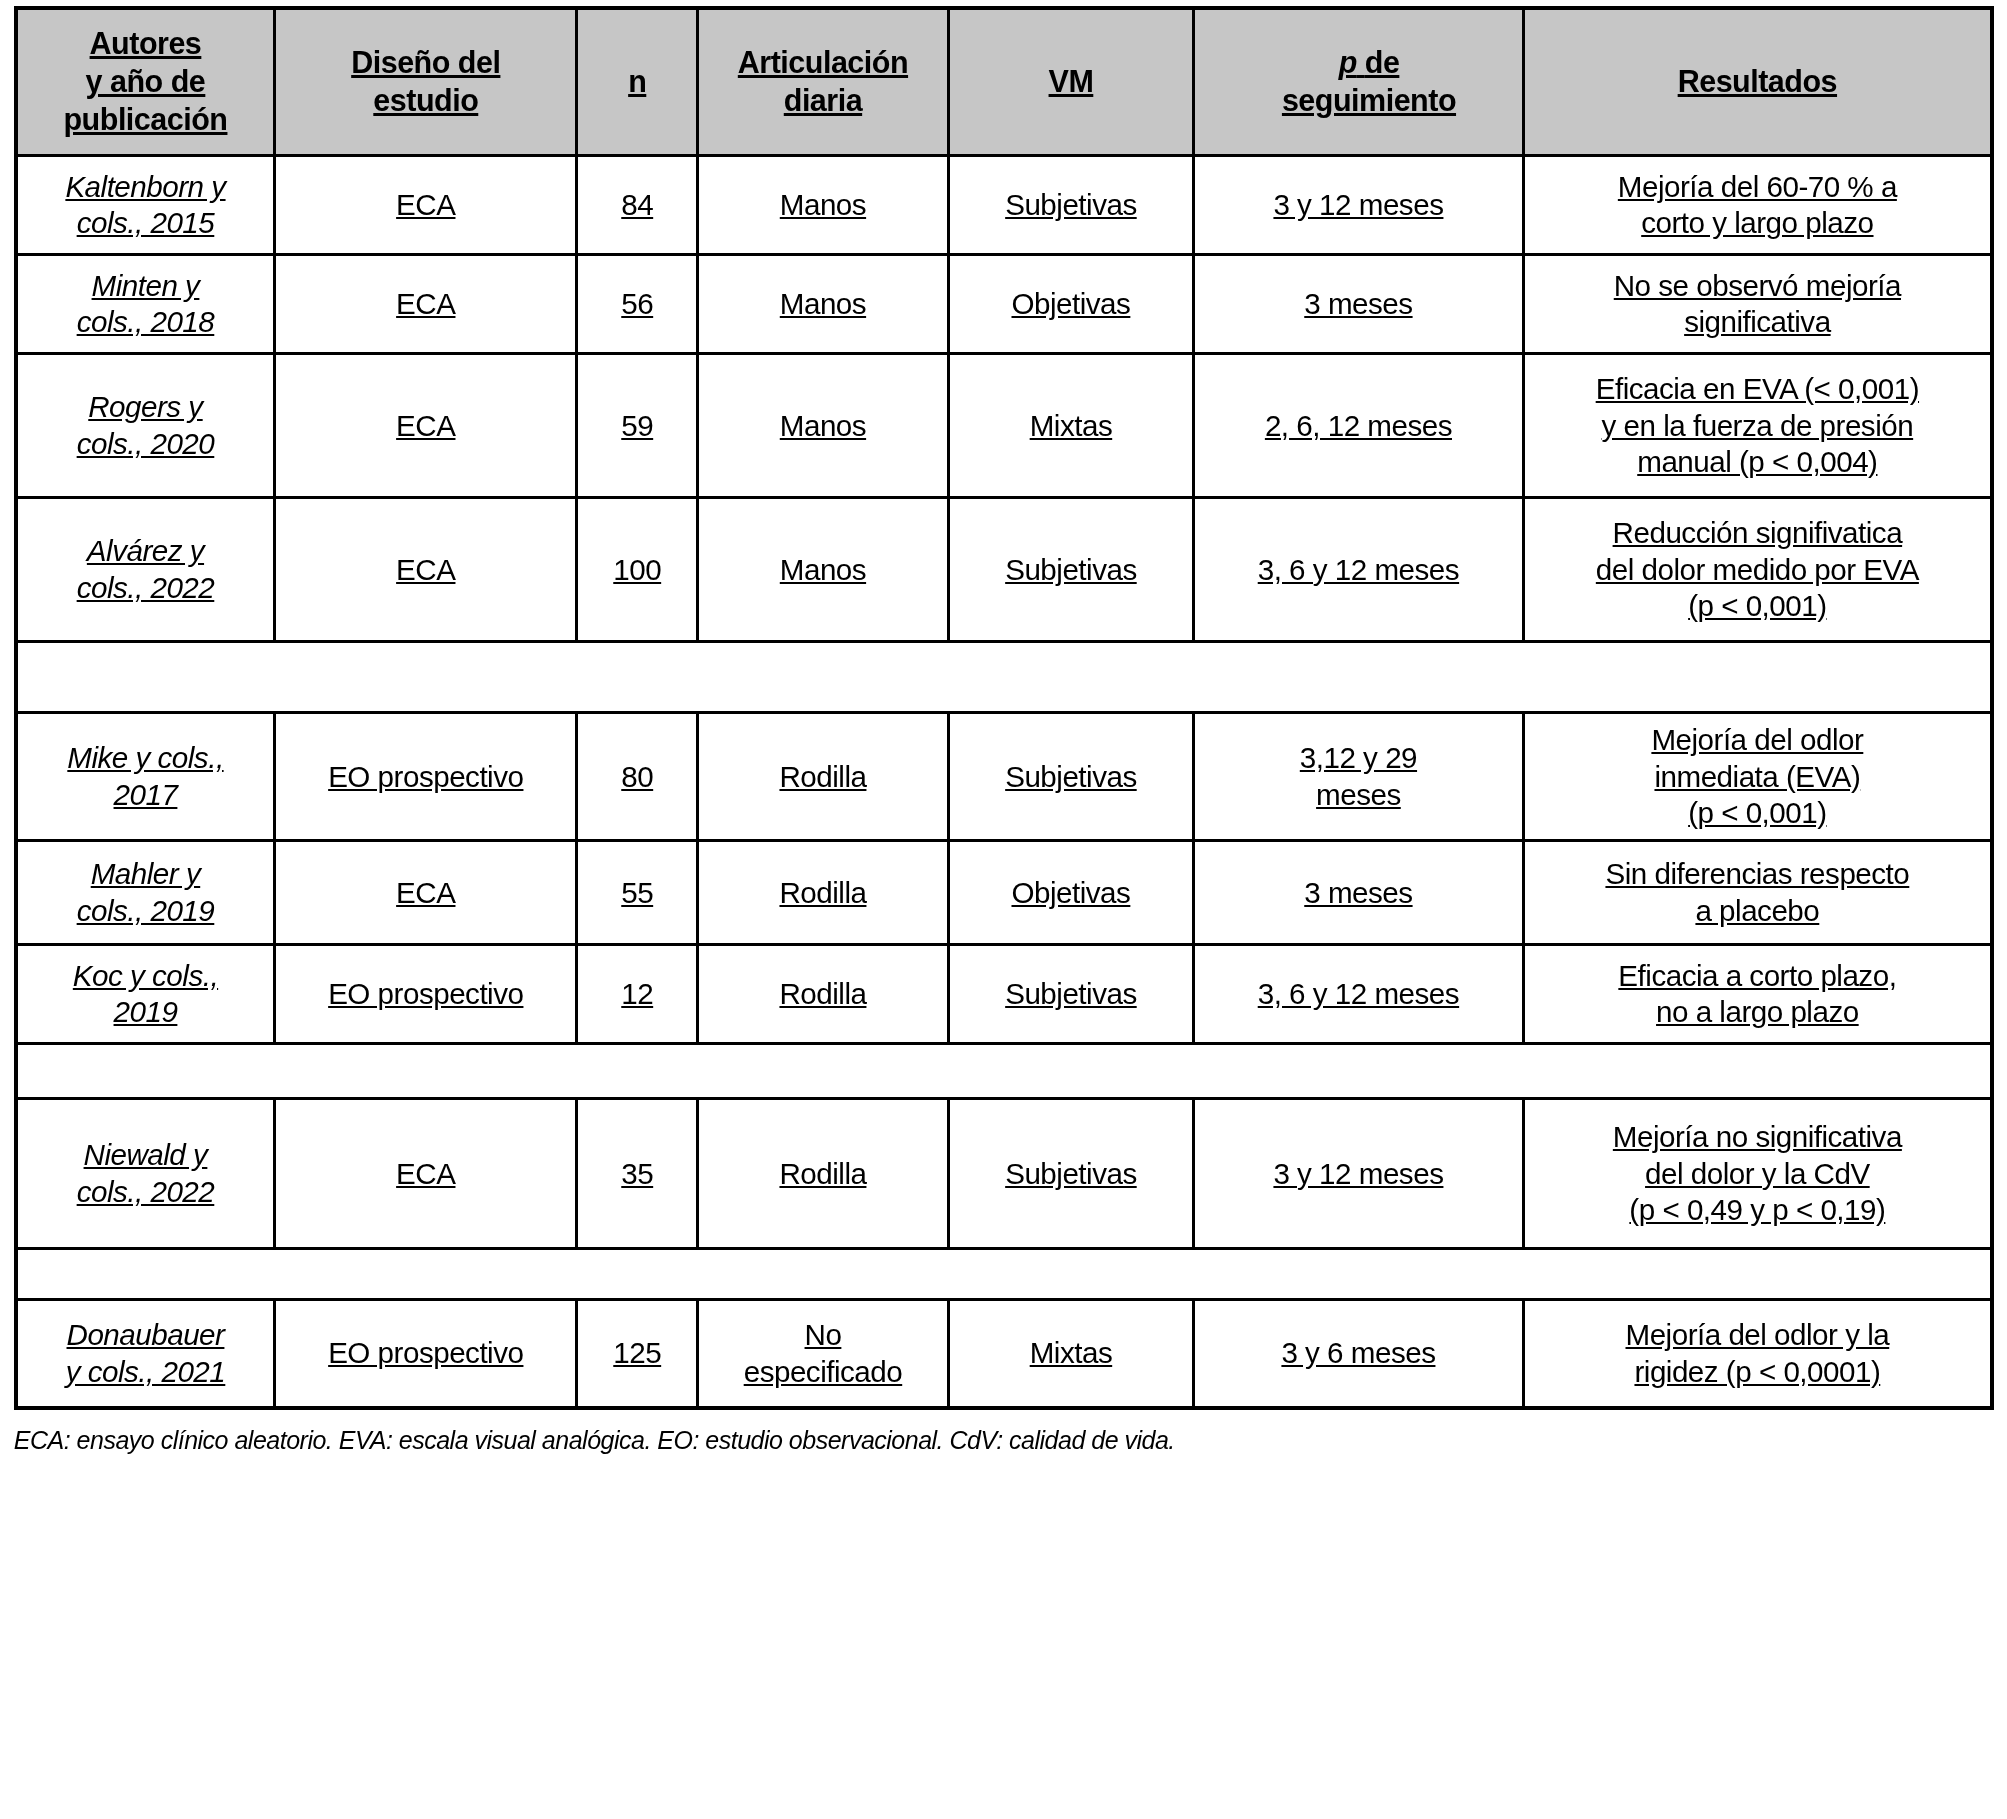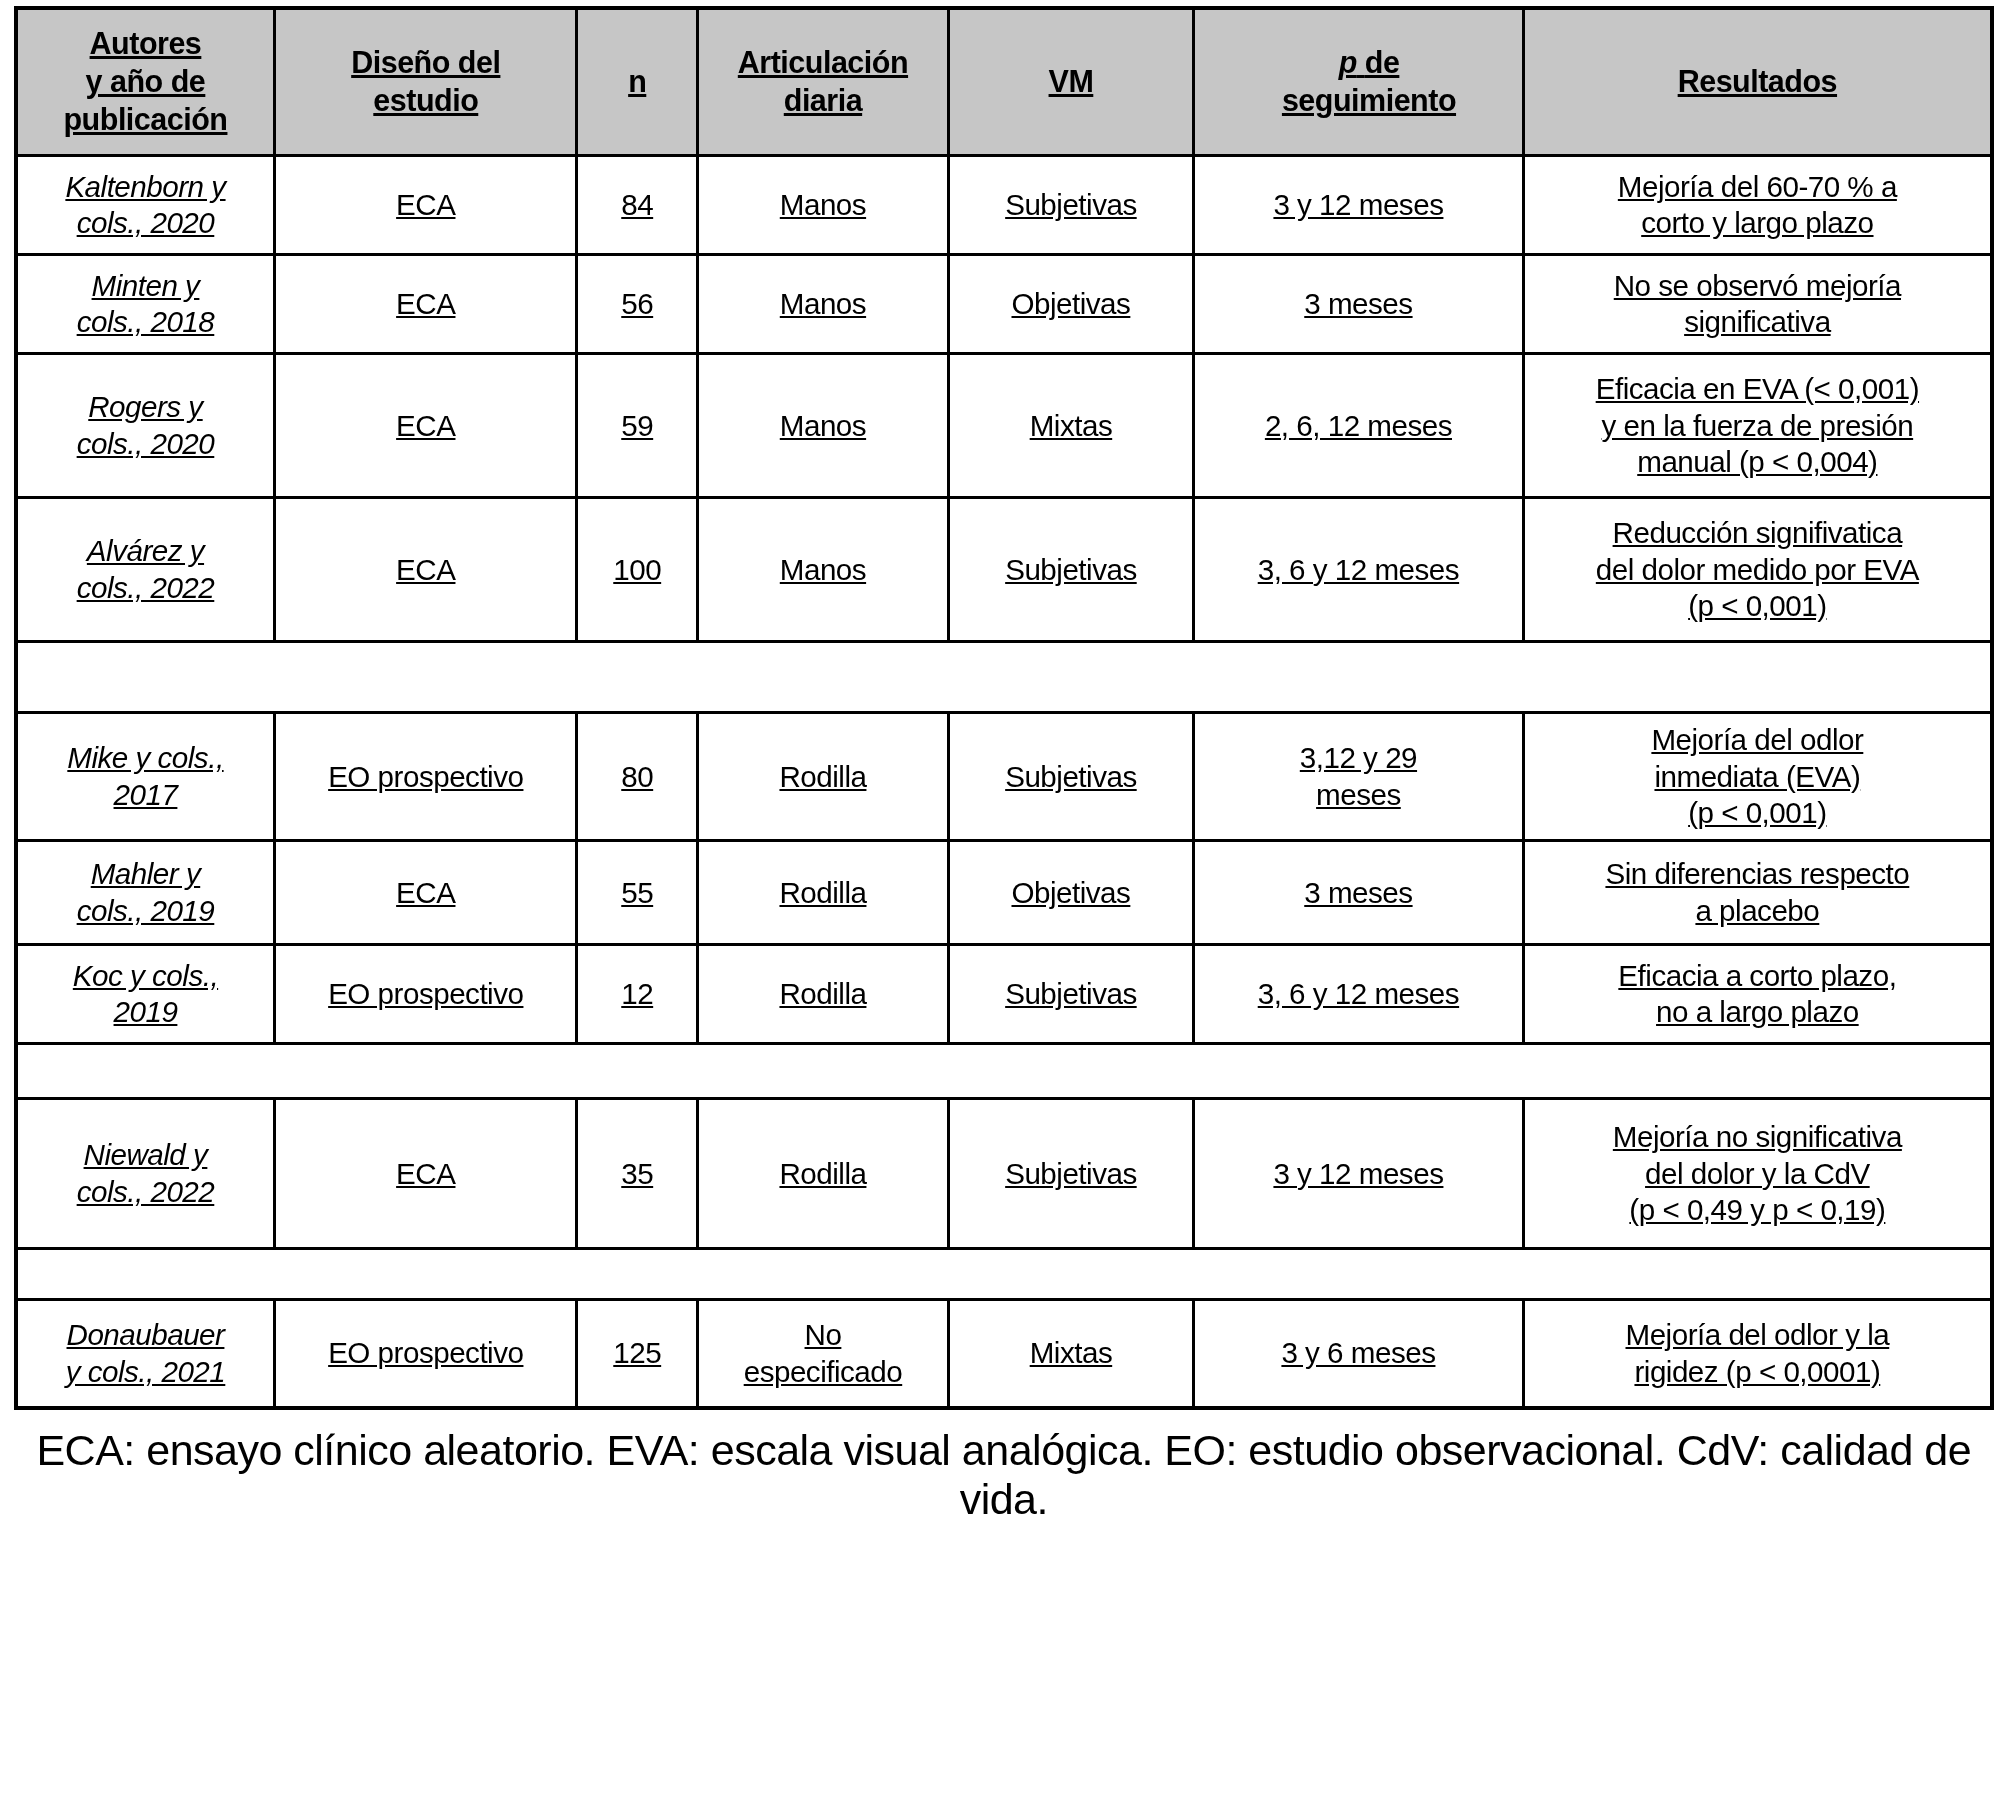--- a/index.html
+++ b/index.html
@@ -67,22 +67,22 @@
   }
   td.author {
     font-style: italic;
   }
   tr.sep td {
     border-left-width: 0;
     border-right-width: 0;
   }
   .footnote {
     width: 1980px;
-    text-align: center;
-    font-size: 43px;
+    font-style: italic;
+    font-size: 25px;
     letter-spacing: -0.5px;
     margin-top: 15.8px;
   }
 </style>
 </head>
 <body>
 
 <div class="page">
 
 
@@ -111,21 +111,21 @@
           <em>p</em>
           <span>de</span><br>
           <span>seguimiento</span>
         </th>
         <th>Resultados</th>
       </tr>
     </thead>
     <tbody>
       <tr style="height:99px">
         <td class="author">Kaltenborn y
-cols., 2020</td>
+cols., 2015</td>
         <td>ECA</td>
         <td>84</td>
         <td>Manos</td>
         <td>Subjetivas</td>
         <td>3 y 12 meses</td>
         <td>Mejoría del 60-70 % a
 corto y largo plazo</td>
       </tr>
       <tr style="height:99px">
         <td class="author">Minten y

